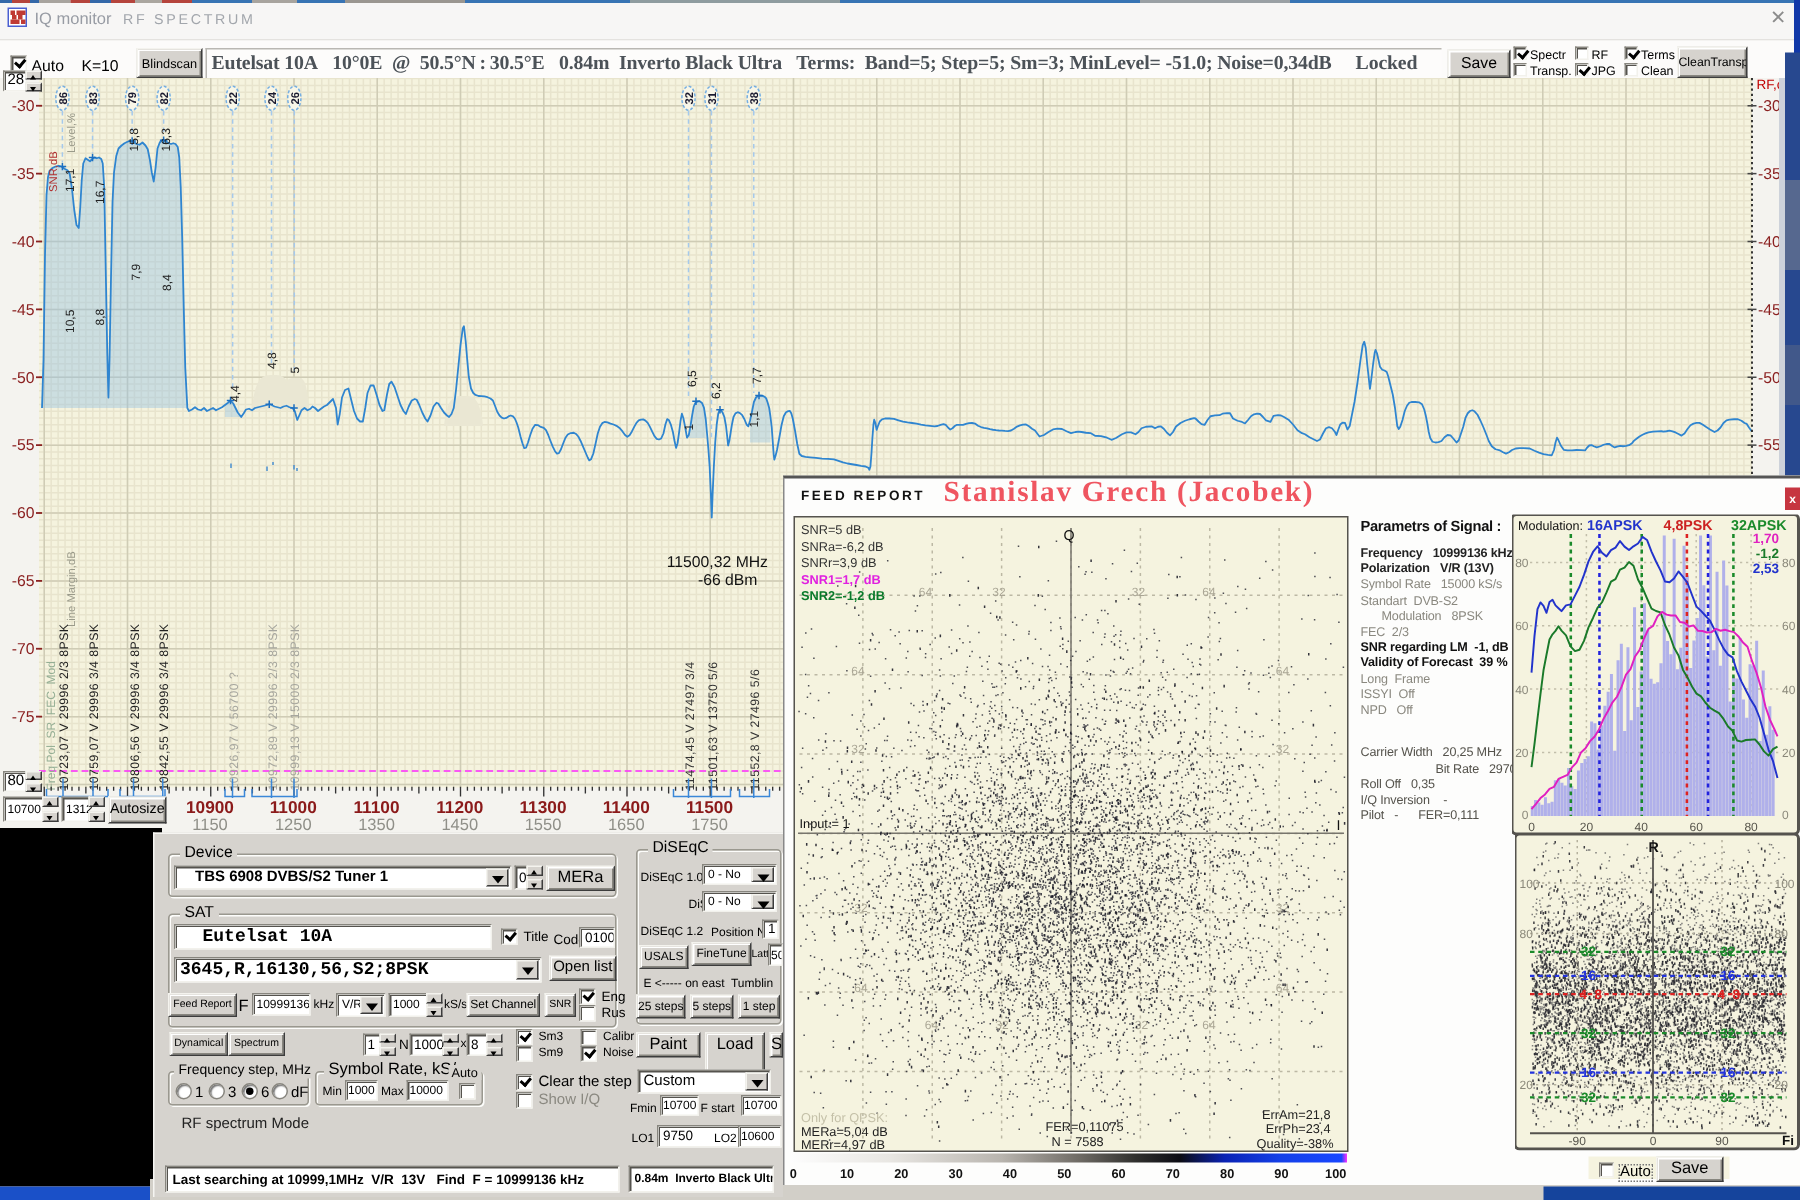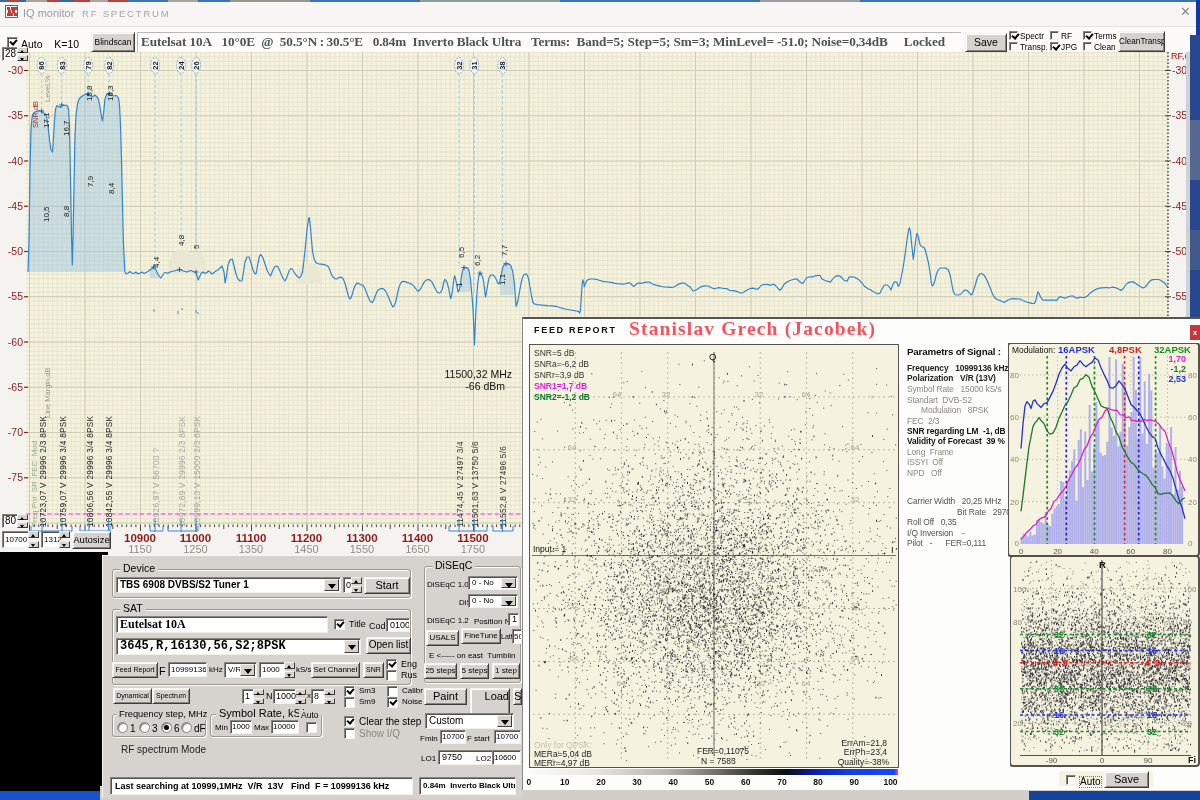--- a/index.html
+++ b/index.html
@@ -223,49 +223,49 @@
     </div>
   </div>
 <div class="btn" style="left:72px;top:531px;width:39px;height:18px;line-height:16px;font-size:9.5px;">Autosize</div>
 <div class="abs" style="left:0;top:552px;width:108px;height:239px;background:#000;"></div>
 <div class="abs" style="left:0;top:791px;width:100px;height:9px;background:#1a50c8;"></div>
 <div class="abs" style="left:100px;top:786px;width:1100px;height:14px;background:#d2cfc8;"></div>
 <div class="abs" style="left:1029px;top:791px;width:171px;height:9px;background:#15449c;"></div>
 <div class="abs" style="left:102px;top:555px;width:420px;height:243px;background:#d6d3ce;border-top:1px solid #f6f5f2;border-left:1px solid #f6f5f2;"></div>
 <div class="gb" style="left:112px;top:569px;width:299px;height:29px;"></div>
 <div class="gbl" style="left:120px;top:563px;">Device</div>
-<div class="fld cmb" style="left:116px;top:577px;width:225px;height:16px;line-height:14px;font-size:10px;padding-left:3px;"><b>TBS 6908 DVBS/S2 Tuner 1</b><div class="ar"></div></div>
+<div class="fld cmb" style="left:116px;top:577px;width:225px;height:16px;line-height:14px;font-size:10px;padding-left:13px;"><b>TBS 6908 DVBS/S2 Tuner 1</b><div class="ar"></div></div>
 <div class="spn" style="left:343px;top:577px;width:19px;height:16px;">
     <div class="v" style="line-height:14px;font-size:9px;">0</div>
     <div class="ud" style="height:16px;">
       <i class="u" style="top:0;height:7px;"></i>
       <i class="d" style="bottom:0;height:7px;"></i>
     </div>
   </div>
-<div class="btn" style="left:364px;top:577px;width:46px;height:17px;line-height:14px;font-size:11px;">Start</div>
+<div class="btn" style="left:364px;top:577px;width:46px;height:17px;line-height:14px;font-size:11px;">MERa</div>
 <div class="gb" style="left:424px;top:566px;width:97px;height:117px;"></div>
 <div class="gbl" style="left:432px;top:560px;">DiSEqC</div>
 <div class="lbl" style="left:427px;top:580px;font-size:8px;color:#000;">DiSEqC 1.0</div>
 <div class="fld cmb" style="left:468px;top:576px;width:50px;height:14px;line-height:12px;font-size:8px;padding-left:3px;">0 - No<div class="ar"></div></div>
 <div class="lbl" style="left:427px;top:598px;font-size:8px;color:#000;margin-left:32px;">DiSEqC 1.1</div>
 <div class="fld cmb" style="left:468px;top:594px;width:50px;height:14px;line-height:12px;font-size:8px;padding-left:3px;">0 - No<div class="ar"></div></div>
 <div class="lbl" style="left:427px;top:616px;font-size:8px;color:#000;">DiSEqC 1.2</div>
 <div class="lbl" style="left:474px;top:617px;font-size:8px;color:#000;">Position N</div>
 <div class="fld" style="left:508px;top:613px;width:11px;height:13px;line-height:11px;font-size:9px;padding-left:3px;">1</div>
 <div class="btn" style="left:426px;top:630px;width:33px;height:16px;line-height:13px;font-size:8px;">USALS</div>
 <div class="btn" style="left:461px;top:628px;width:40px;height:16px;line-height:13px;font-size:8px;">FineTune</div>
 <div class="lbl" style="left:501px;top:633px;font-size:7px;color:#000;">Latt.</div>
 <div class="fld" style="left:512px;top:629px;width:10px;height:15px;line-height:13px;font-size:8px;padding-left:1px;">50</div>
 <div class="lbl" style="left:429px;top:651px;font-size:8px;color:#000;">E &lt;----- on east&nbsp; Tumblin</div>
 <div class="btn" style="left:424px;top:663px;width:33px;height:16px;line-height:13px;font-size:8px;">25 steps</div>
 <div class="btn" style="left:460px;top:663px;width:29px;height:16px;line-height:13px;font-size:8px;">5 steps</div>
 <div class="btn" style="left:492px;top:663px;width:28px;height:16px;line-height:13px;font-size:8px;">1 step</div>
 <div class="gb" style="left:112px;top:609px;width:299px;height:76px;"></div>
 <div class="gbl" style="left:120px;top:603px;">SAT</div>
-<div class="fld" style="left:116px;top:616px;width:212px;height:17px;line-height:15px;font-size:12px;padding-left:3px;font-family:Liberation Serif, serif;font-weight:bold;">Eutelsat 10A</div>
+<div class="fld" style="left:116px;top:616px;width:212px;height:17px;line-height:15px;font-size:12px;padding-left:18px;font-family:Liberation Mono, monospace;font-weight:bold;">Eutelsat 10A</div>
 <div class="cbx chk" style="left:334px;top:619px;"></div>
 <div class="lbl" style="left:349px;top:619px;font-size:9px;color:#000;">Title</div>
 <div class="lbl" style="left:369px;top:621px;font-size:9px;color:#000;">Code</div>
 <div class="fld" style="left:386px;top:618px;width:24px;height:14px;line-height:12px;font-size:9px;padding-left:3px;">0100</div>
 <div class="fld cmb" style="left:116px;top:638px;width:245px;height:17px;line-height:15px;font-size:12px;padding-left:3px;font-family:'Liberation Mono',monospace;font-weight:bold;">3645,R,16130,56,S2;8PSK<div class="ar"></div></div>
 <div class="btn" style="left:366px;top:637px;width:45px;height:17px;line-height:14px;font-size:10px;">Open list</div>
 <div class="btn" style="left:112px;top:662px;width:46px;height:16px;line-height:13px;font-size:7px;">Feed Report</div>
 <div class="lbl" style="left:159px;top:665px;font-size:11px;color:#000;">F</div>
 <div class="fld" style="left:168px;top:662px;width:39px;height:15px;line-height:13px;font-size:8px;padding-left:2px;">10999136</div>
 <div class="lbl" style="left:209px;top:665px;font-size:8px;color:#000;">kHz</div>
@@ -311,21 +311,21 @@
   </div>
 <div class="cbx chk" style="left:344px;top:686px;"></div>
 <div class="lbl" style="left:359px;top:686px;font-size:8px;color:#000;">Sm3</div>
 <div class="cbx" style="left:344px;top:697px;"></div>
 <div class="lbl" style="left:359px;top:697px;font-size:8px;color:#000;">Sm9</div>
 <div class="cbx" style="left:387px;top:686px;"></div>
 <div class="lbl" style="left:402px;top:686px;font-size:8px;color:#000;">Calibr</div>
 <div class="cbx chk" style="left:387px;top:697px;"></div>
 <div class="lbl" style="left:402px;top:697px;font-size:8px;color:#000;">Noise</div>
 <div class="btn" style="left:424px;top:688px;width:43px;height:17px;line-height:14px;font-size:11px;">Paint</div>
-<div class="btn" style="left:470px;top:688px;width:40px;height:34px;line-height:14px;font-size:11px;text-align:right;">Load</div>
+<div class="btn" style="left:470px;top:688px;width:40px;height:34px;line-height:14px;font-size:11px;">Load</div>
 <div class="btn" style="left:513px;top:688px;width:9px;height:17px;line-height:14px;font-size:11px;">S</div>
 <div class="gb" style="left:112px;top:714px;width:94px;height:23px;"></div>
 <div class="gbl" style="left:116px;top:708px;"><span style="font-size:9.3px">Frequency step, MHz</span></div>
 <div class="rad" style="left:117px;top:722px;"></div>
 <div class="lbl" style="left:130px;top:723px;font-size:10px;color:#000;">1</div>
 <div class="rad" style="left:139px;top:722px;"></div>
 <div class="lbl" style="left:152px;top:723px;font-size:10px;color:#000;">3</div>
 <div class="rad rdot" style="left:161px;top:722px;"></div>
 <div class="lbl" style="left:174px;top:723px;font-size:10px;color:#000;">6</div>
 <div class="rad" style="left:181px;top:722px;"></div>

